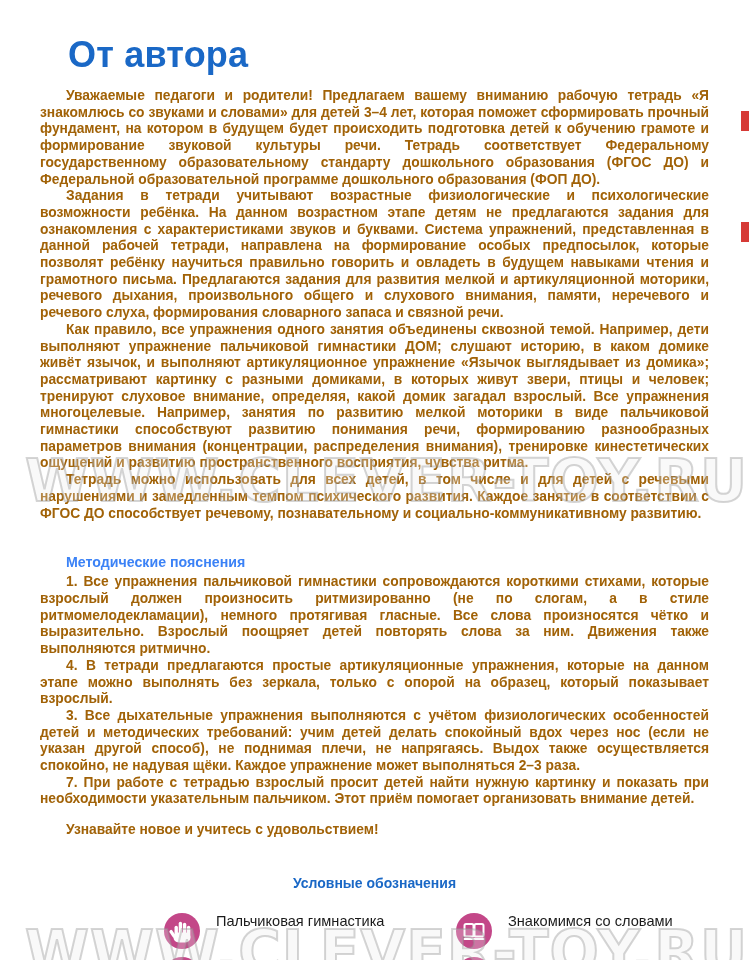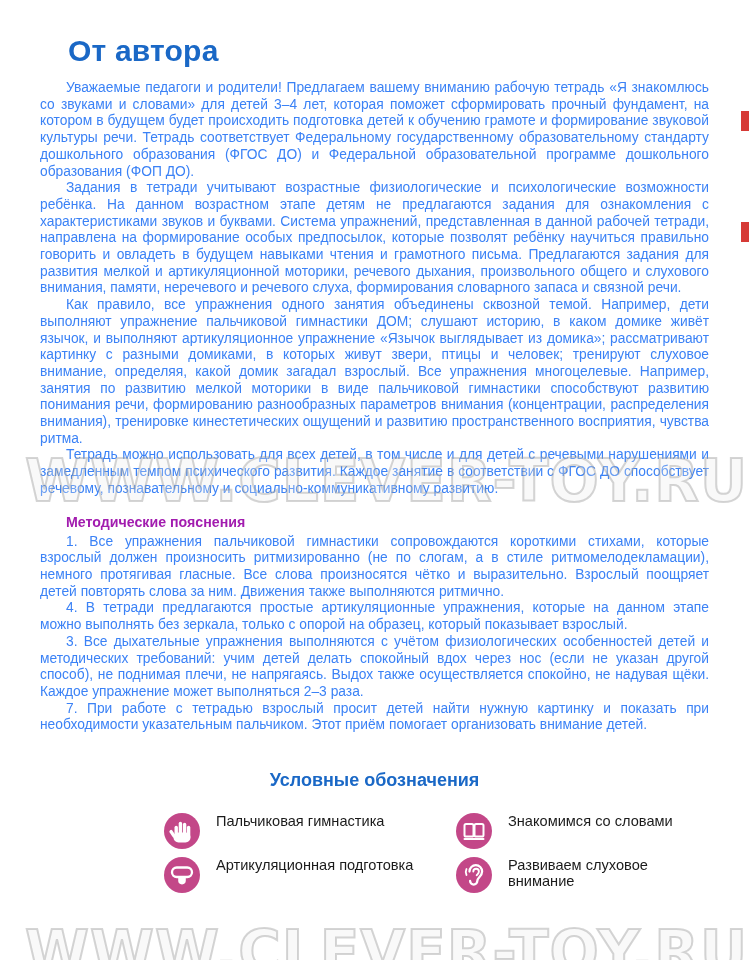--- a/index.html
+++ b/index.html
@@ -3,34 +3,34 @@
 <meta charset="utf-8">
 <style>
   html,body{margin:0;padding:0;background:#dcdcdc;}
   .page{
     position:relative;width:749px;height:960px;background:#ffffff;
     overflow:hidden;font-family:"Liberation Sans",sans-serif;color:#141414;
     margin:0 auto;box-sizing:border-box;
   }
   .content{padding:26px 40px 0 40px;}
   .page-title{
-    color:#1a68c6;font-size:30px;font-weight:bold;
+    color:#1a68c6;font-size:36px;font-weight:bold;
     margin:8px 0 12px 28px;letter-spacing:.2px;
   }
   .body-text p{
     margin:0;text-indent:26px;text-align:justify;
-    font-size:13.8px;line-height:16.7px;color:#3b82f6;
+    font-size:13.8px;line-height:16.7px;color:#a16207;font-weight:bold;
   }
   .methodical-heading{
-    font-weight:bold;font-size:14.2px;margin:16px 0 4px 26px;color:#a21caf;
+    font-weight:bold;font-size:14.2px;margin:32px 0 4px 26px;color:#3b82f6;
   }
   .items p{margin:0 0;}
   .closing{margin-top:14px !important;}
   .legend-heading{
-    text-align:center;color:#1a68c6;font-size:18px;font-weight:bold;
+    text-align:center;color:#1a68c6;font-size:14px;font-weight:bold;
     margin:36px 0 22px 0;
   }
   .legend-grid{
     display:grid;grid-template-columns:292px 1fr;
     padding-left:124px;row-gap:0;
   }
   .legend-item{
     display:flex;align-items:flex-start;gap:16px;height:40px;margin-bottom:4px;
   }
   .legend-item .label{font-size:14.6px;color:#1b1b1b;}
@@ -71,20 +71,21 @@
       <p>Тетрадь можно использовать для всех детей, в том числе и для детей с речевыми нарушениями и замедленным темпом психического развития. Каждое занятие в соответствии с ФГОС ДО способствует речевому, познавательному и социально-коммуникативному развитию.</p>
     </div>
 
     <div class="methodical-heading">Методические пояснения</div>
 
     <div class="body-text items">
       <p>1. Все упражнения пальчиковой гимнастики сопровождаются короткими стихами, которые взрослый должен произносить ритмизированно (не по слогам, а в стиле ритмомелодекламации), немного протягивая гласные. Все слова произносятся чётко и выразительно. Взрослый поощряет детей повторять слова за ним. Движения также выполняются ритмично.</p>
       <p>4. В тетради предлагаются простые артикуляционные упражнения, которые на данном этапе можно выполнять без зеркала, только с опорой на образец, который показывает взрослый.</p>
       <p>3. Все дыхательные упражнения выполняются с учётом физиологических особенностей детей и методических требований: учим детей делать спокойный вдох через нос (если не указан другой способ), не поднимая плечи, не напрягаясь. Выдох также осуществляется спокойно, не надувая щёки. Каждое упражнение может выполняться 2–3 раза.</p>
       <p>7. При работе с тетрадью взрослый просит детей найти нужную картинку и показать при необходимости указательным пальчиком. Этот приём помогает организовать внимание детей.</p>
+      <p class="closing">Узнавайте новое и учитесь с удовольствием!</p>
     </div>
 
     <div class="legend-heading">Условные обозначения</div>
 
     <div class="legend-grid">
 
       <div>
         <div class="legend-item">
           <span class="icon-badge">
             <svg viewBox="0 0 36 36" width="36" height="36">

